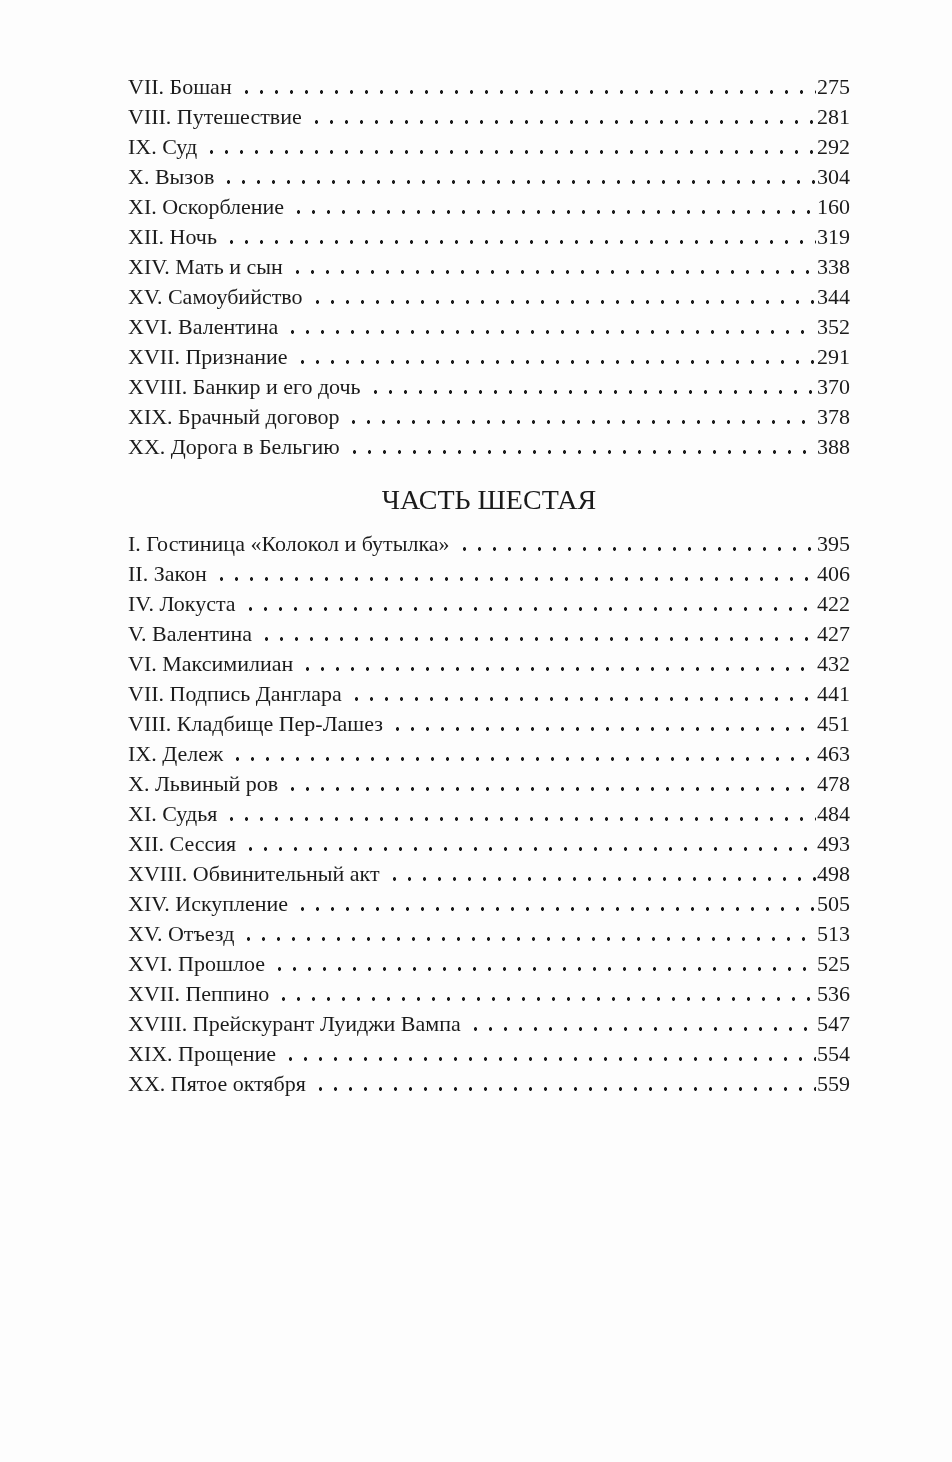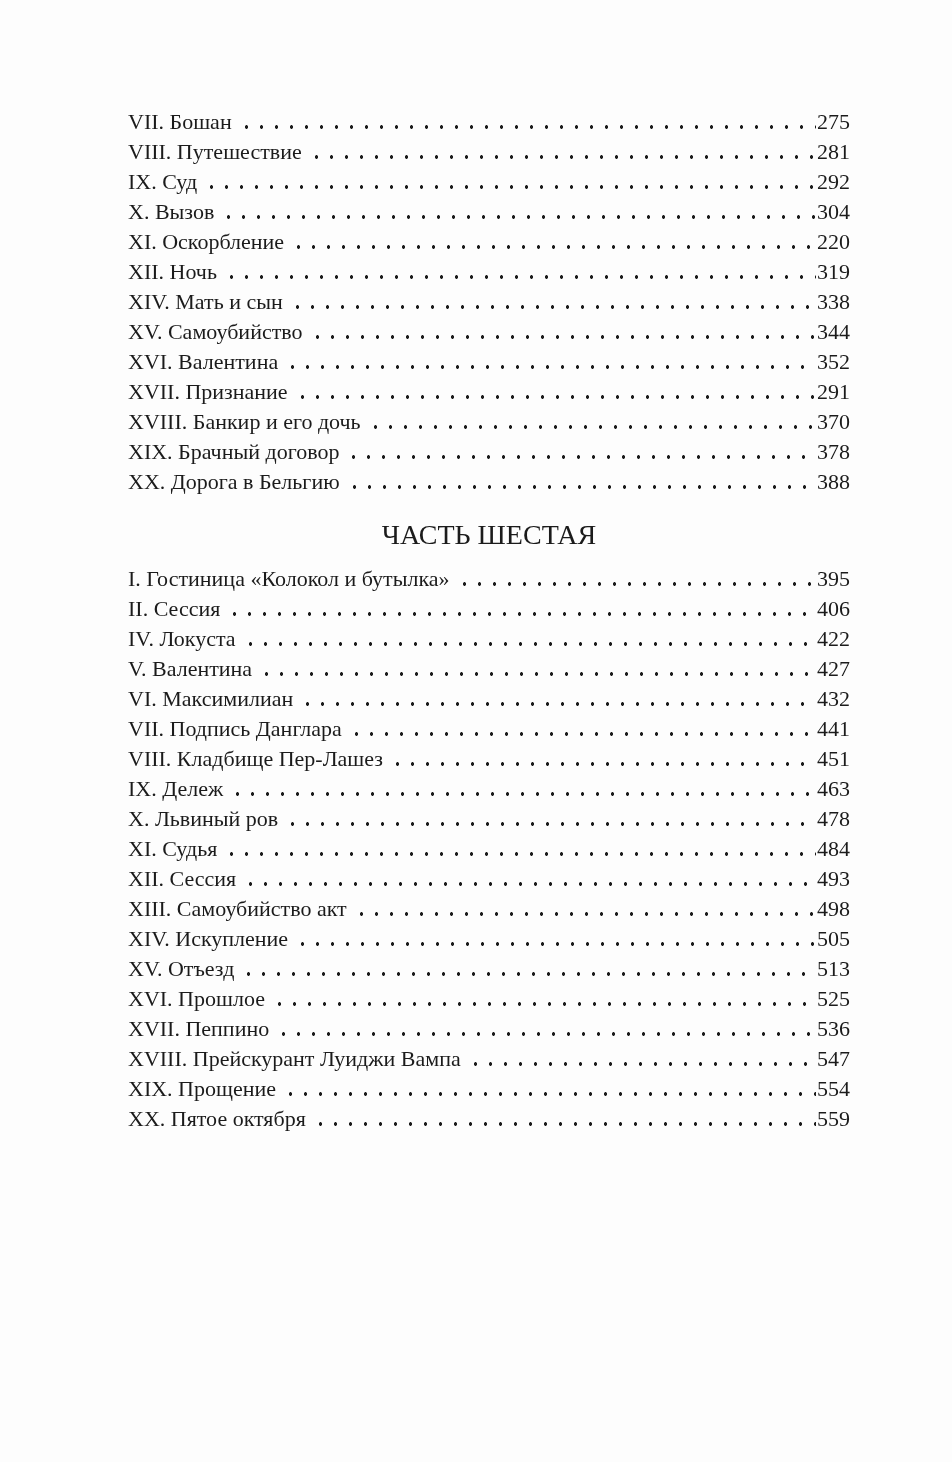--- a/index.html
+++ b/index.html
@@ -9,21 +9,21 @@
   }
   .page {
     position: relative;
     width: 952px;
     height: 1462px;
     margin: 0 auto;
     background: #fdfdfd;
     color: #1b1b1b;
     font-family: "Liberation Serif", "DejaVu Serif", serif;
     box-sizing: border-box;
-    padding: 107px 102px 0 128px;
+    padding: 72px 102px 0 128px;
     overflow: hidden;
   }
   .toc-section { margin: 0; }
   .section-heading {
     text-align: center;
     font-size: 28px;
     line-height: 30px;
     margin: 23px 0 14px 0;
     font-weight: normal;
     color: #1b1b1b;
@@ -75,21 +75,21 @@
           <span class="toc-page-number">292</span>
         </div>
         <div class="toc-row">
           <span class="toc-entry-label">X. Вызов</span>
           <span class="dot-leader"></span>
           <span class="toc-page-number">304</span>
         </div>
         <div class="toc-row">
           <span class="toc-entry-label">XI. Оскорбление</span>
           <span class="dot-leader"></span>
-          <span class="toc-page-number">220</span>
+          <span class="toc-page-number">160</span>
         </div>
         <div class="toc-row">
           <span class="toc-entry-label">XII. Ночь</span>
           <span class="dot-leader"></span>
           <span class="toc-page-number">319</span>
         </div>
         <div class="toc-row">
           <span class="toc-entry-label">XIV. Мать и сын</span>
           <span class="dot-leader"></span>
           <span class="toc-page-number">338</span>
@@ -126,21 +126,21 @@
         </div>
       </section>
       <section class="toc-section">
         <h2 class="section-heading">ЧАСТЬ ШЕСТАЯ</h2>
         <div class="toc-row">
           <span class="toc-entry-label">I. Гостиница «Колокол и бутылка»</span>
           <span class="dot-leader"></span>
           <span class="toc-page-number">395</span>
         </div>
         <div class="toc-row">
-          <span class="toc-entry-label">II. Сессия</span>
+          <span class="toc-entry-label">II. Закон</span>
           <span class="dot-leader"></span>
           <span class="toc-page-number">406</span>
         </div>
         <div class="toc-row">
           <span class="toc-entry-label">IV. Локуста</span>
           <span class="dot-leader"></span>
           <span class="toc-page-number">422</span>
         </div>
         <div class="toc-row">
           <span class="toc-entry-label">V. Валентина</span>
@@ -176,21 +176,21 @@
           <span class="toc-entry-label">XI. Судья</span>
           <span class="dot-leader"></span>
           <span class="toc-page-number">484</span>
         </div>
         <div class="toc-row">
           <span class="toc-entry-label">XII. Сессия</span>
           <span class="dot-leader"></span>
           <span class="toc-page-number">493</span>
         </div>
         <div class="toc-row">
-          <span class="toc-entry-label">XIII. Самоубийство акт</span>
+          <span class="toc-entry-label">XVIII. Обвинительный акт</span>
           <span class="dot-leader"></span>
           <span class="toc-page-number">498</span>
         </div>
         <div class="toc-row">
           <span class="toc-entry-label">XIV. Искупление</span>
           <span class="dot-leader"></span>
           <span class="toc-page-number">505</span>
         </div>
         <div class="toc-row">
           <span class="toc-entry-label">XV. Отъезд</span>

